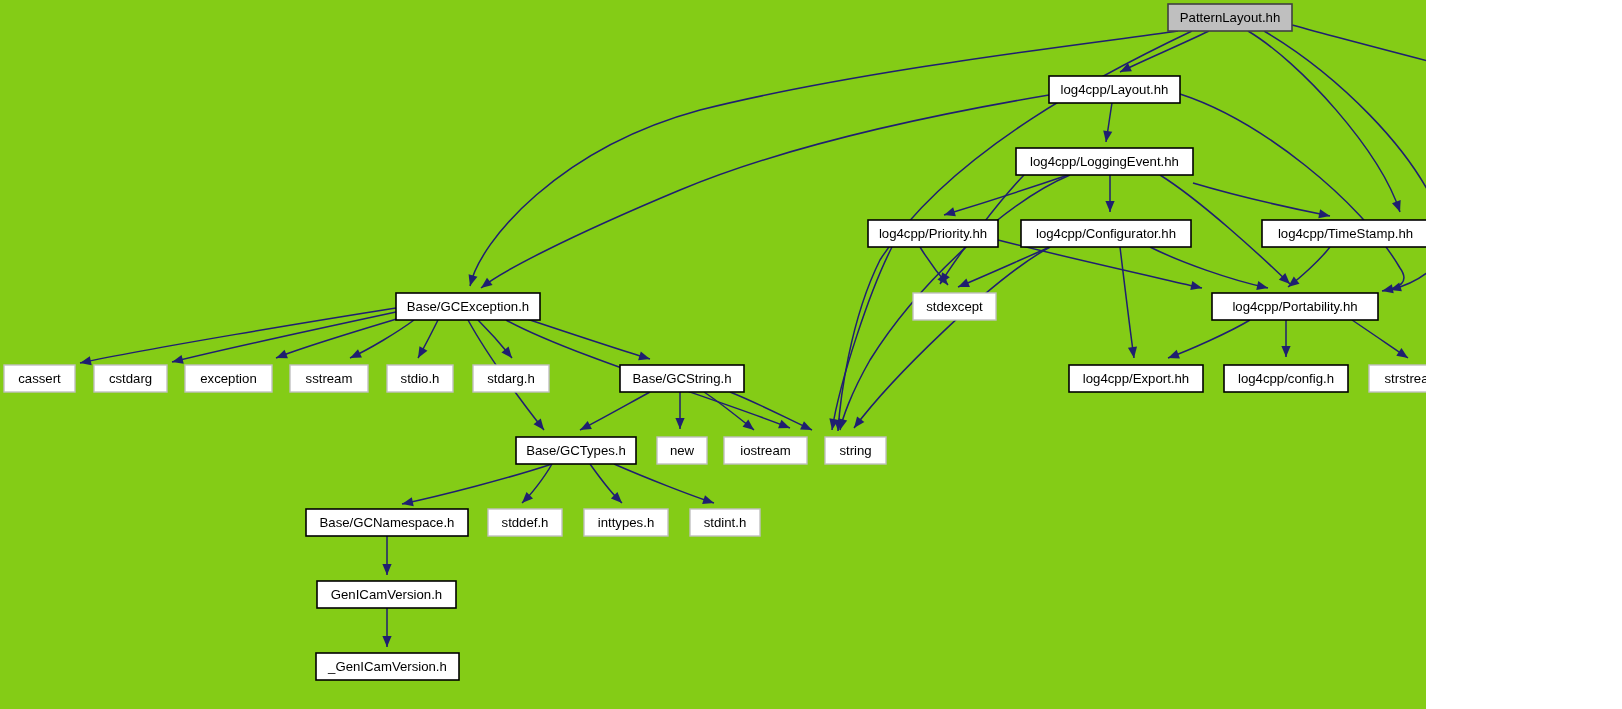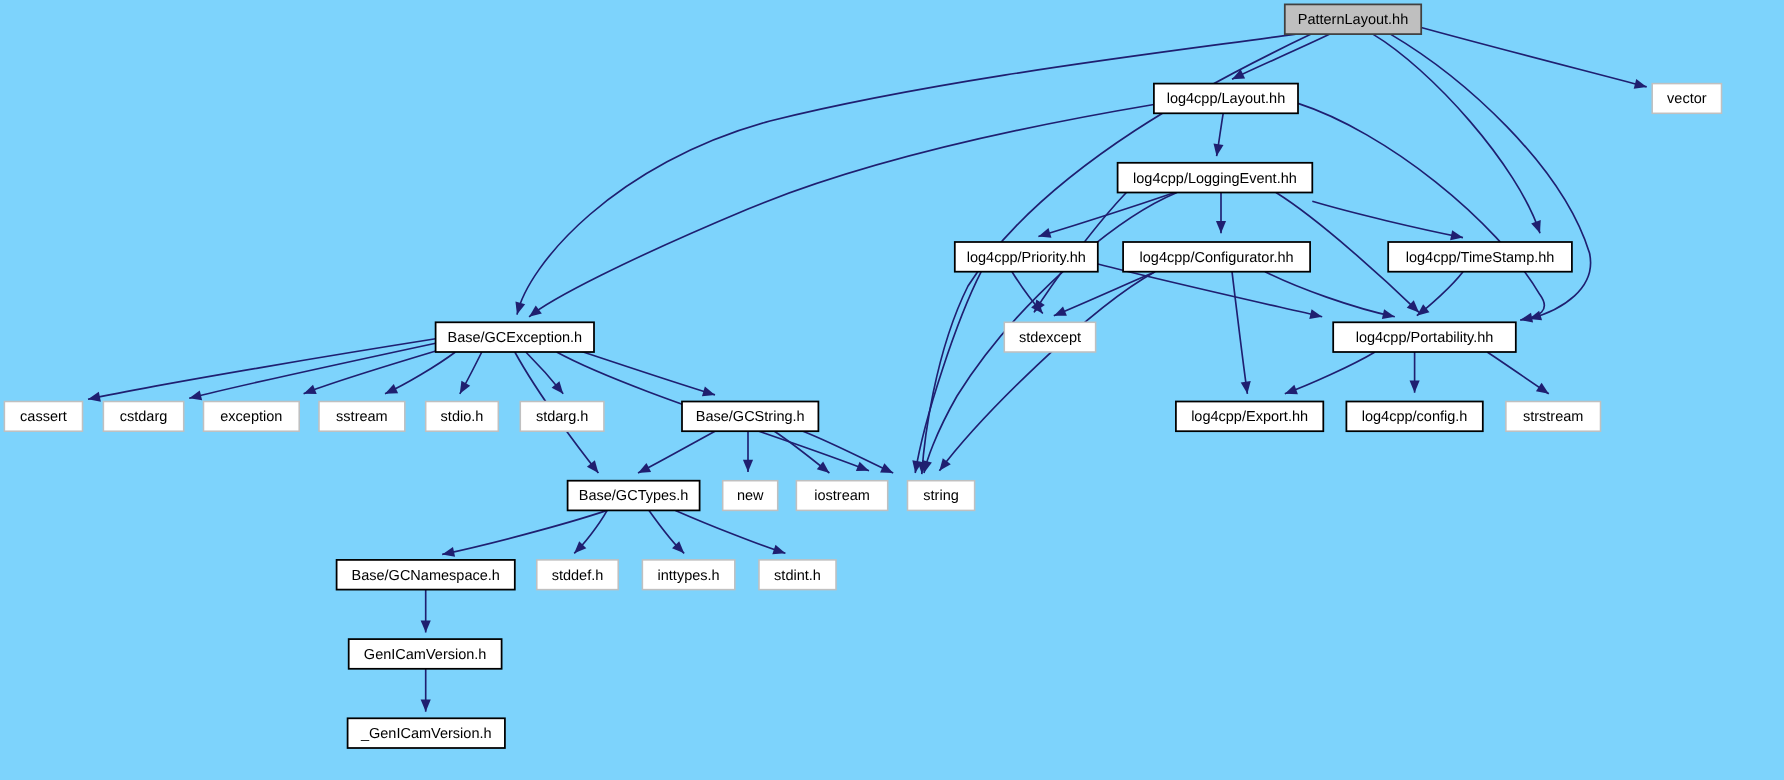--- a/index.html
+++ b/index.html
@@ -2,23 +2,23 @@
 <html><head>
 <meta charset="utf-8">
 <style>
   html, body {
     margin: 0;
     padding: 0;
     background: #ffffff;
   }
   #graph-root {
     position: relative;
-    width: 1622px;
+    width: 1426px;
     height: 709px;
-    background: #7dd3fc;
+    background: #84cc16;
     font-family: "Liberation Sans", sans-serif;
     overflow: hidden;
   }
   svg#dep-graph {
     display: block;
     width: 1622px;
     height: 709px;
   }
   .node-box {
     fill: #ffffff;

